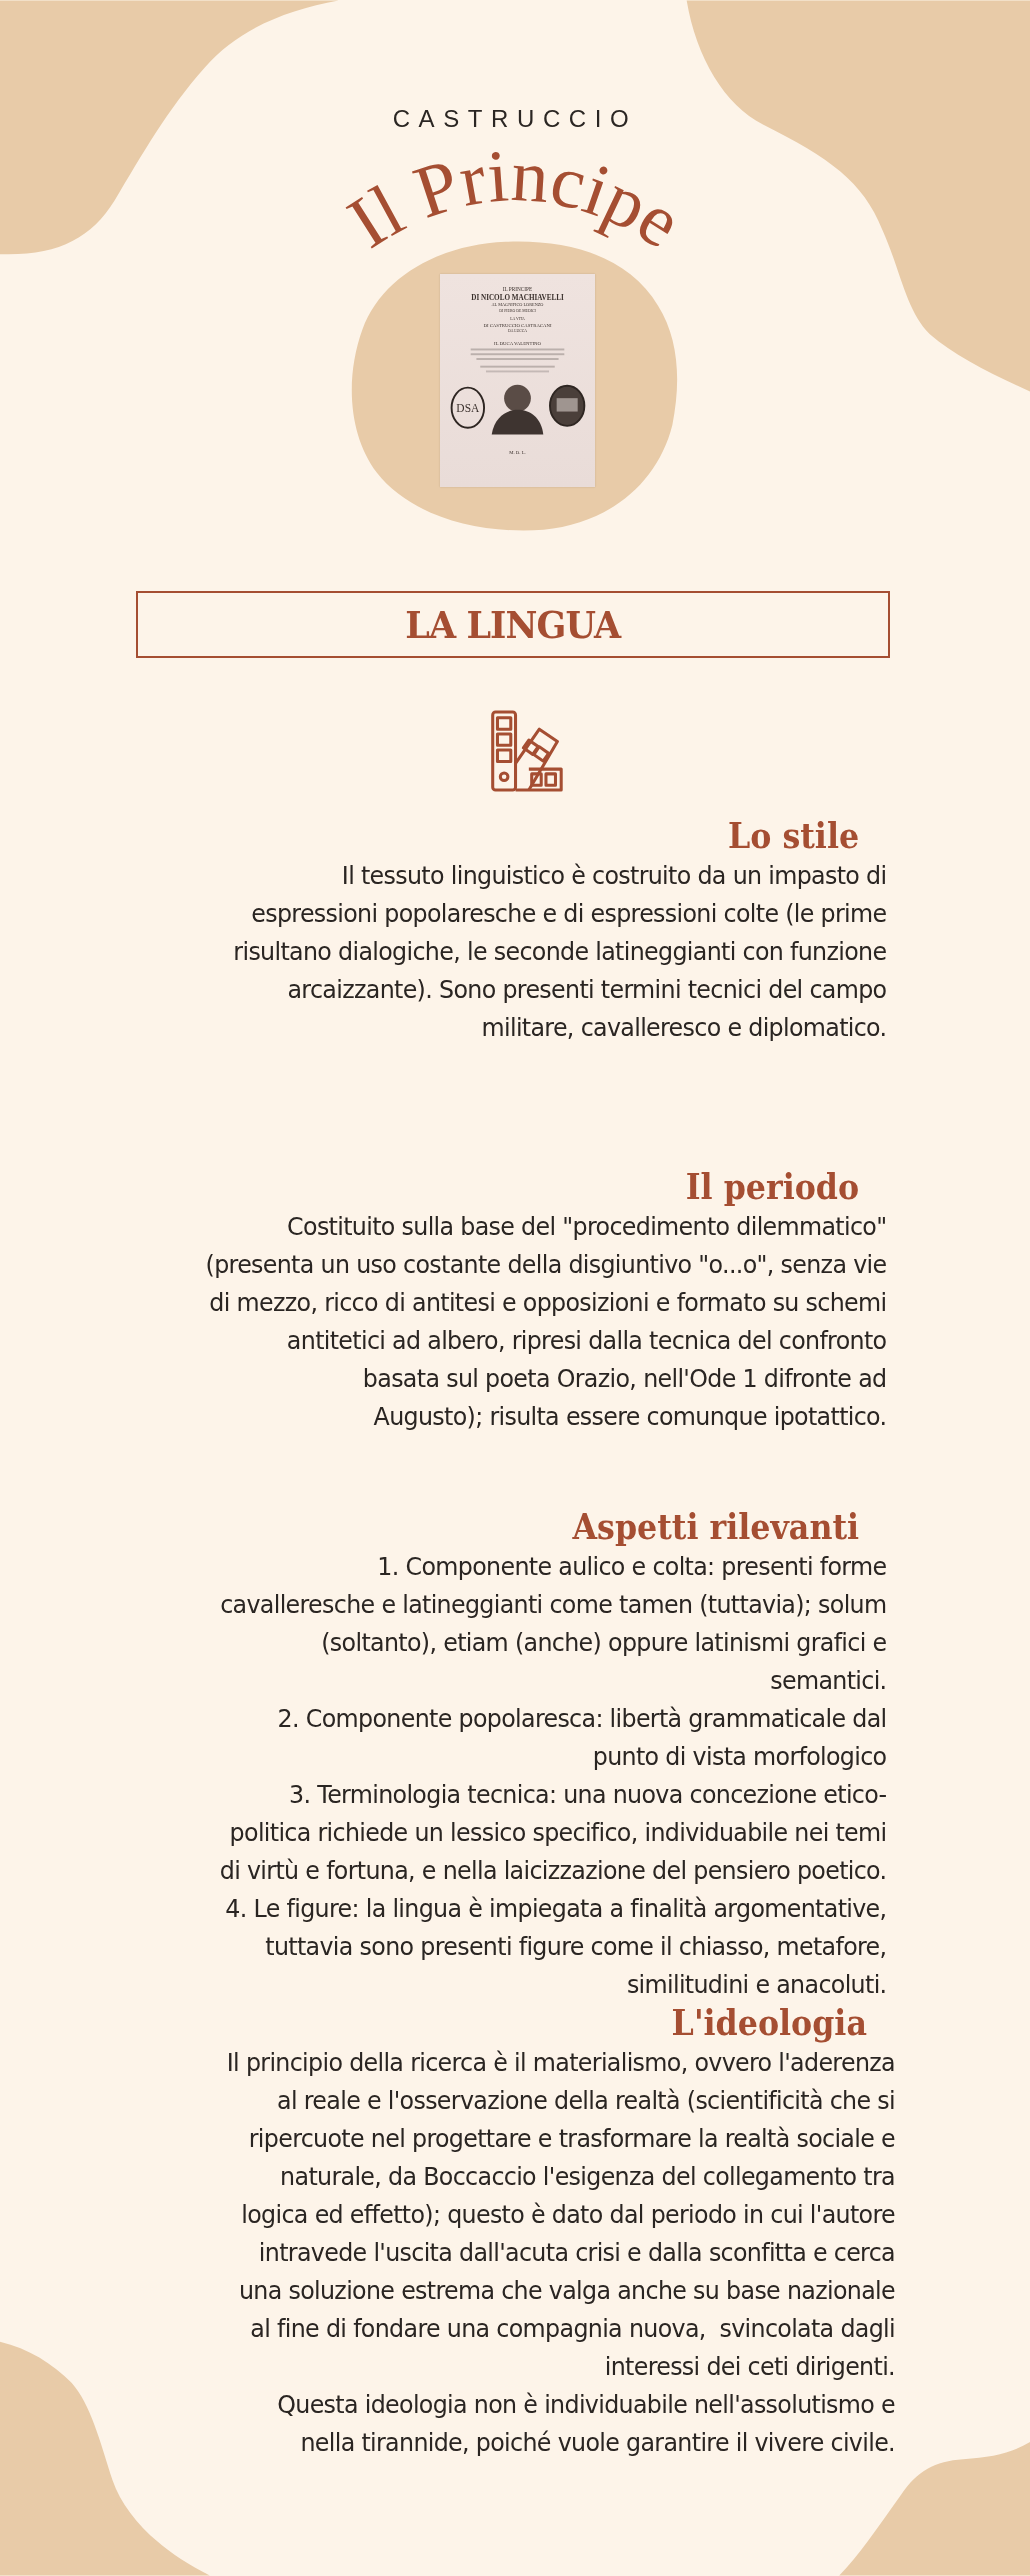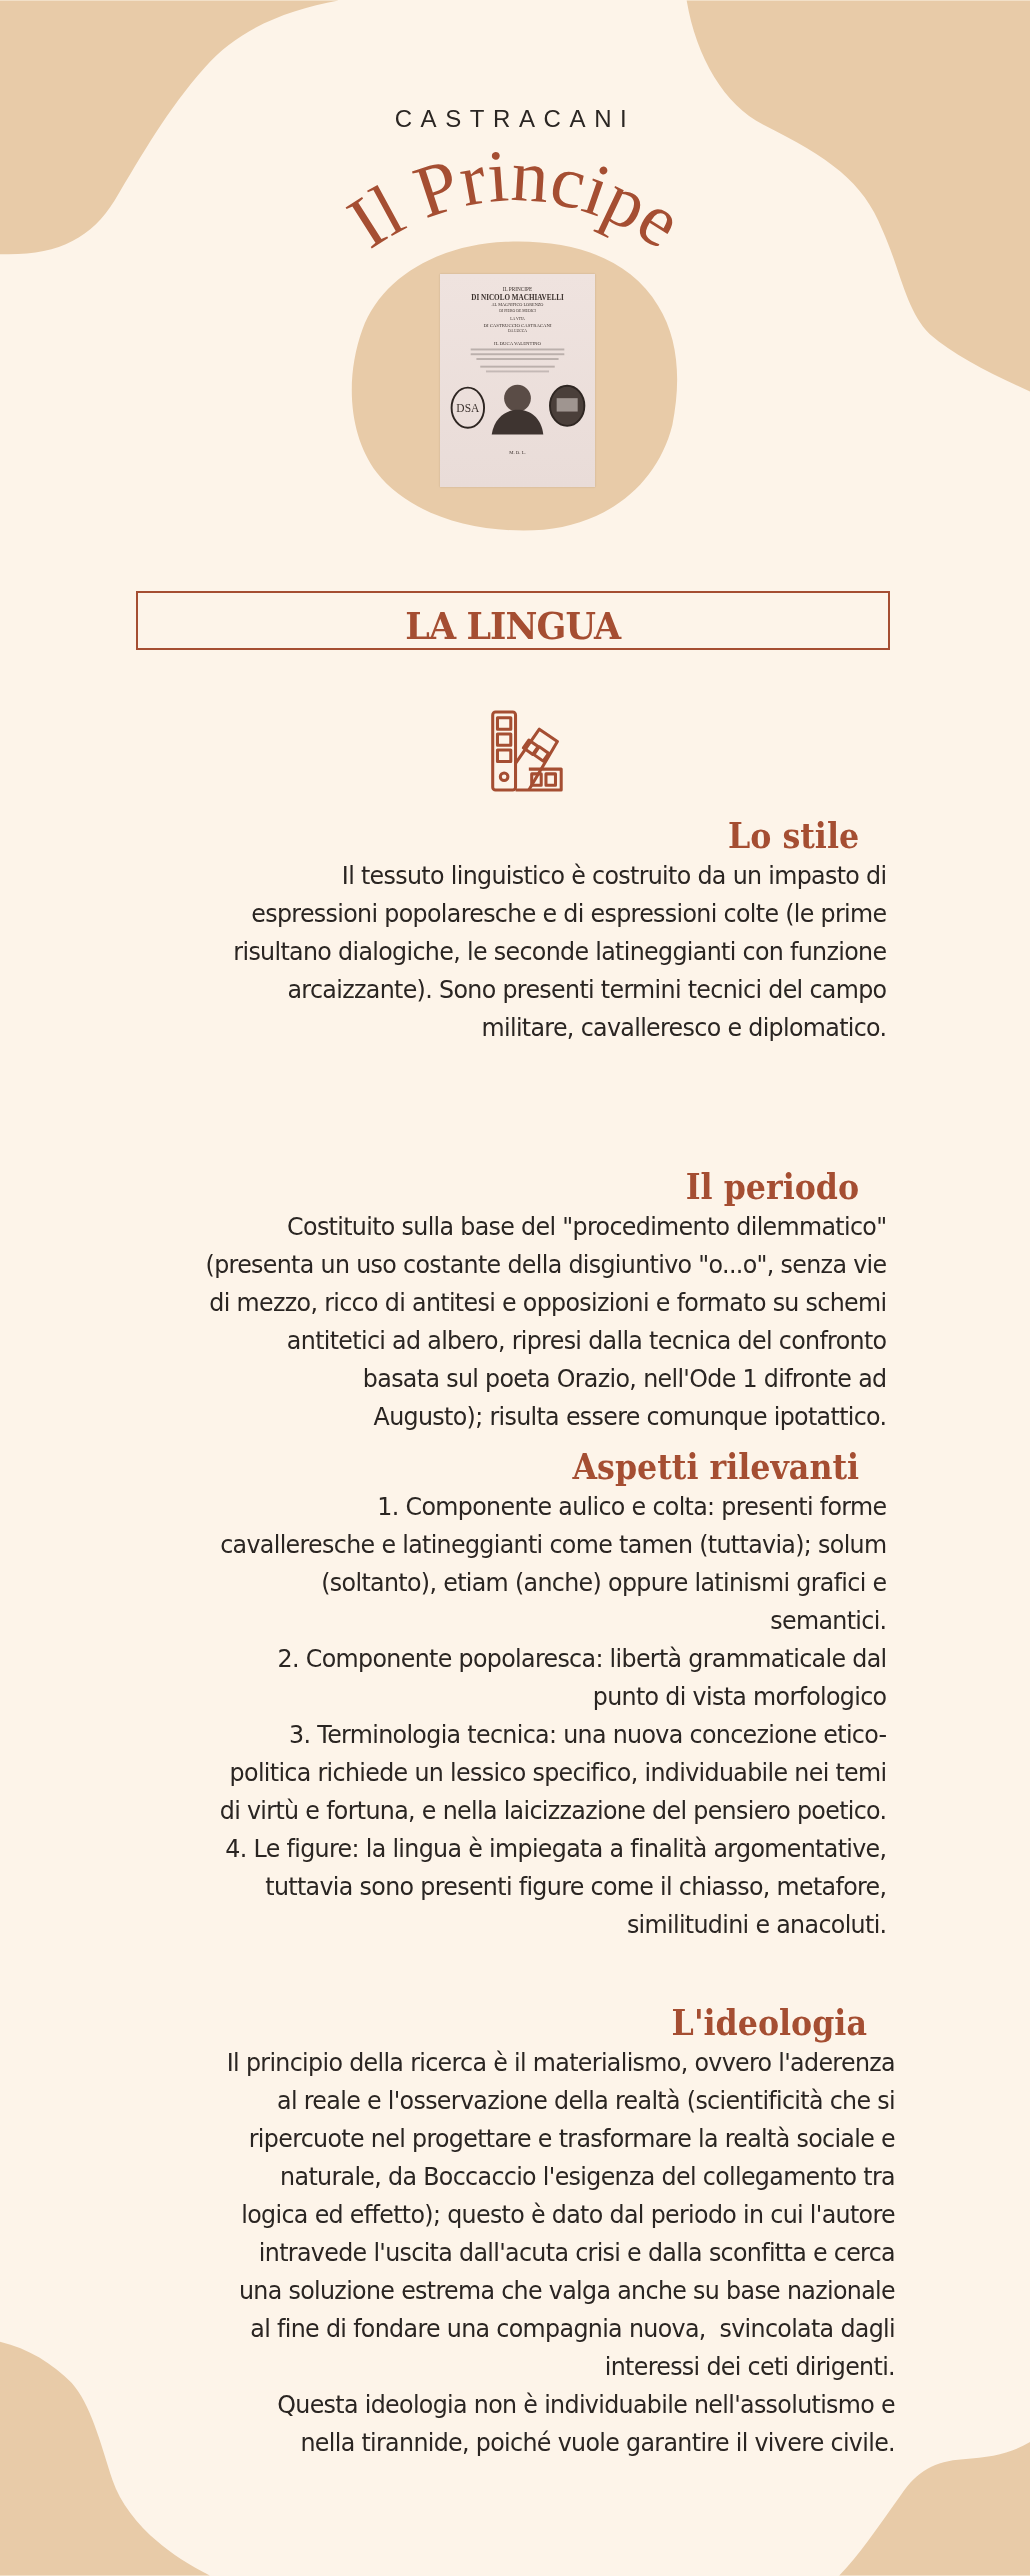--- a/index.html
+++ b/index.html
@@ -23,23 +23,23 @@
   }
 
   .book {
     left: 440px; top: 274px; width: 155px; height: 213px;
     background: linear-gradient(180deg, #efe3df 0%, #e9dcd8 100%);
     box-shadow: 0 0 1.9px rgba(0,0,0,0.15);
   }
   .book svg { width: 100%; height: 100%; display: block; }
 
   .section-box {
-    left: 136px; top: 591px; width: 754px; height: 59px;
+    left: 136px; top: 591px; width: 754px; height: 67px;
     border: 2.9px solid #A54E32; box-sizing: border-box;
-    display: flex; align-items: flex-end; justify-content: center;
+    display: flex; align-items: center; justify-content: center;
   }
   .section-box span {
     font-family: "DejaVu Serif", serif; font-weight: bold; font-size: 38px;
     color: #A54E32; letter-spacing: -1px; transform: scaleX(0.92); display: inline-block;
   }
 
   .palette-icon { left: 487px; top: 708px; width: 78px; height: 88px; }
 
   .content {
     left: 124px; width: 782px; text-align: right;
@@ -65,21 +65,21 @@
 
   <path d="M720,0 L1080,0 L1080,410 C1040,392 1000,372 975,350 C950,325 945,285 925,240 C905,190 870,165 800,130 C760,110 730,60 720,0 Z" fill="#E8CBA8"></path>
 
   <path d="M530,253 C600,250 660,270 690,320 C712,355 714,400 705,445 C690,505 640,548 570,555 C500,560 430,540 395,495 C365,455 362,395 380,345 C400,290 460,256 530,253 Z" fill="#E8CBA8"></path>
 
   <path d="M0,2455 C30,2462 55,2478 75,2498 C95,2520 105,2560 118,2600 C132,2640 170,2675 220,2700 L0,2700 Z" fill="#E8CBA8"></path>
 
   <path d="M1080,2560 C1060,2572 1040,2576 1010,2578 C980,2580 962,2590 945,2615 C920,2650 900,2680 880,2700 L1080,2700 Z" fill="#E8CBA8"></path>
 </svg>
 
-<div class="layer author">CASTRACANI</div>
+<div class="layer author">CASTRUCCIO</div>
 
 <svg class="layer title-arc" viewBox="0 0 480 160" xmlns="http://www.w3.org/2000/svg">
   <defs>
     <path id="arcPath" d="M40,150 Q240,-30 440,150"></path>
   </defs>
   <text text-anchor="middle">
     <textPath href="#arcPath" startOffset="50%">Il Principe</textPath>
   </text>
 </svg>
 
@@ -149,21 +149,21 @@
   <div class="p">
     <div>Costituito sulla base del "procedimento dilemmatico"</div>
     <div>(presenta un uso costante della disgiuntivo "o...o", senza vie</div>
     <div>di mezzo, ricco di antitesi e opposizioni e formato su schemi</div>
     <div>antitetici ad albero, ripresi dalla tecnica del confronto</div>
     <div>basata sul poeta Orazio, nell'Ode 1 difronte ad</div>
     <div>Augusto); risulta essere comunque ipotattico.</div>
   </div>
 </div>
 
-<div class="layer content" style="top:1444px;">
+<div class="layer content" style="top:1504px;">
   <h2 class="h">Aspetti rilevanti</h2>
   <div class="p">
     <div>1. Componente aulico e colta: presenti forme</div>
     <div>cavalleresche e latineggianti come tamen (tuttavia); solum</div>
     <div>(soltanto), etiam (anche) oppure latinismi grafici e</div>
     <div>semantici.</div>
     <div>2. Componente popolaresca: libertà grammaticale dal</div>
     <div>punto di vista morfologico</div>
     <div>3. Terminologia tecnica: una nuova concezione etico-</div>
     <div>politica richiede un lessico specifico, individuabile nei temi</div>

